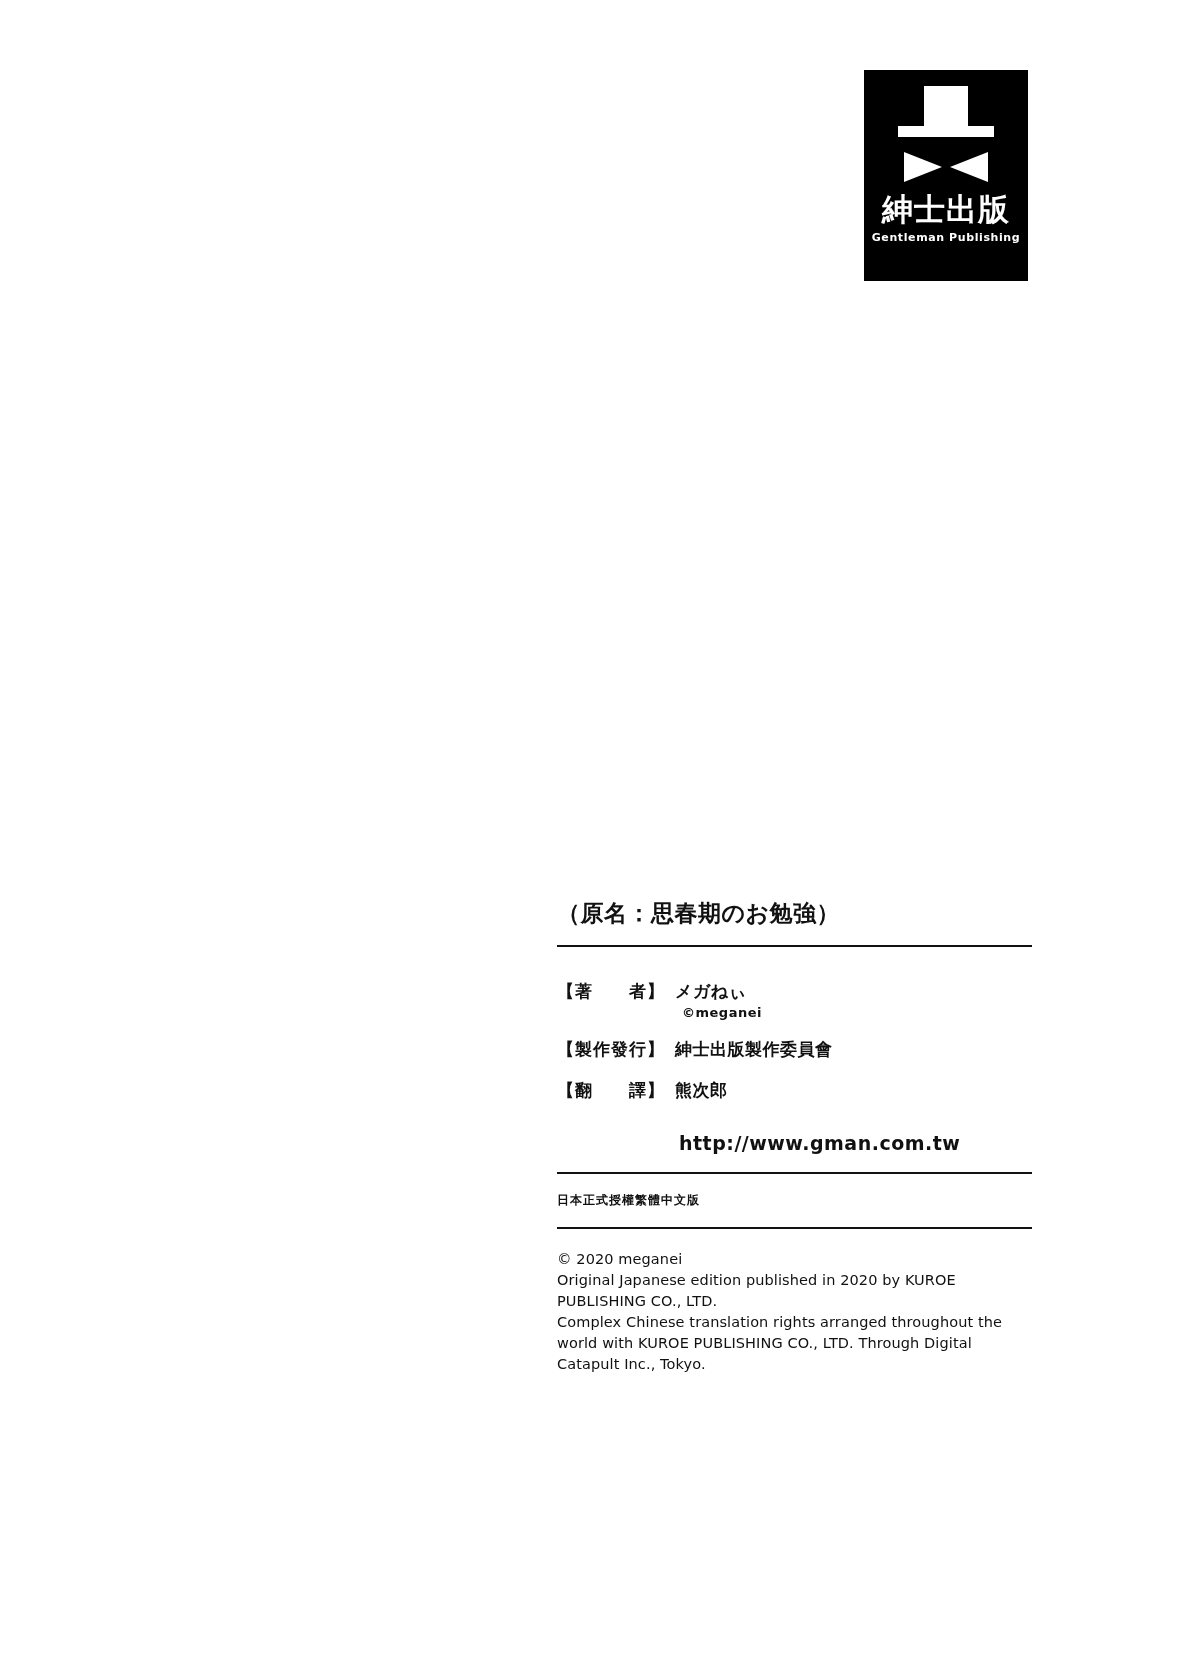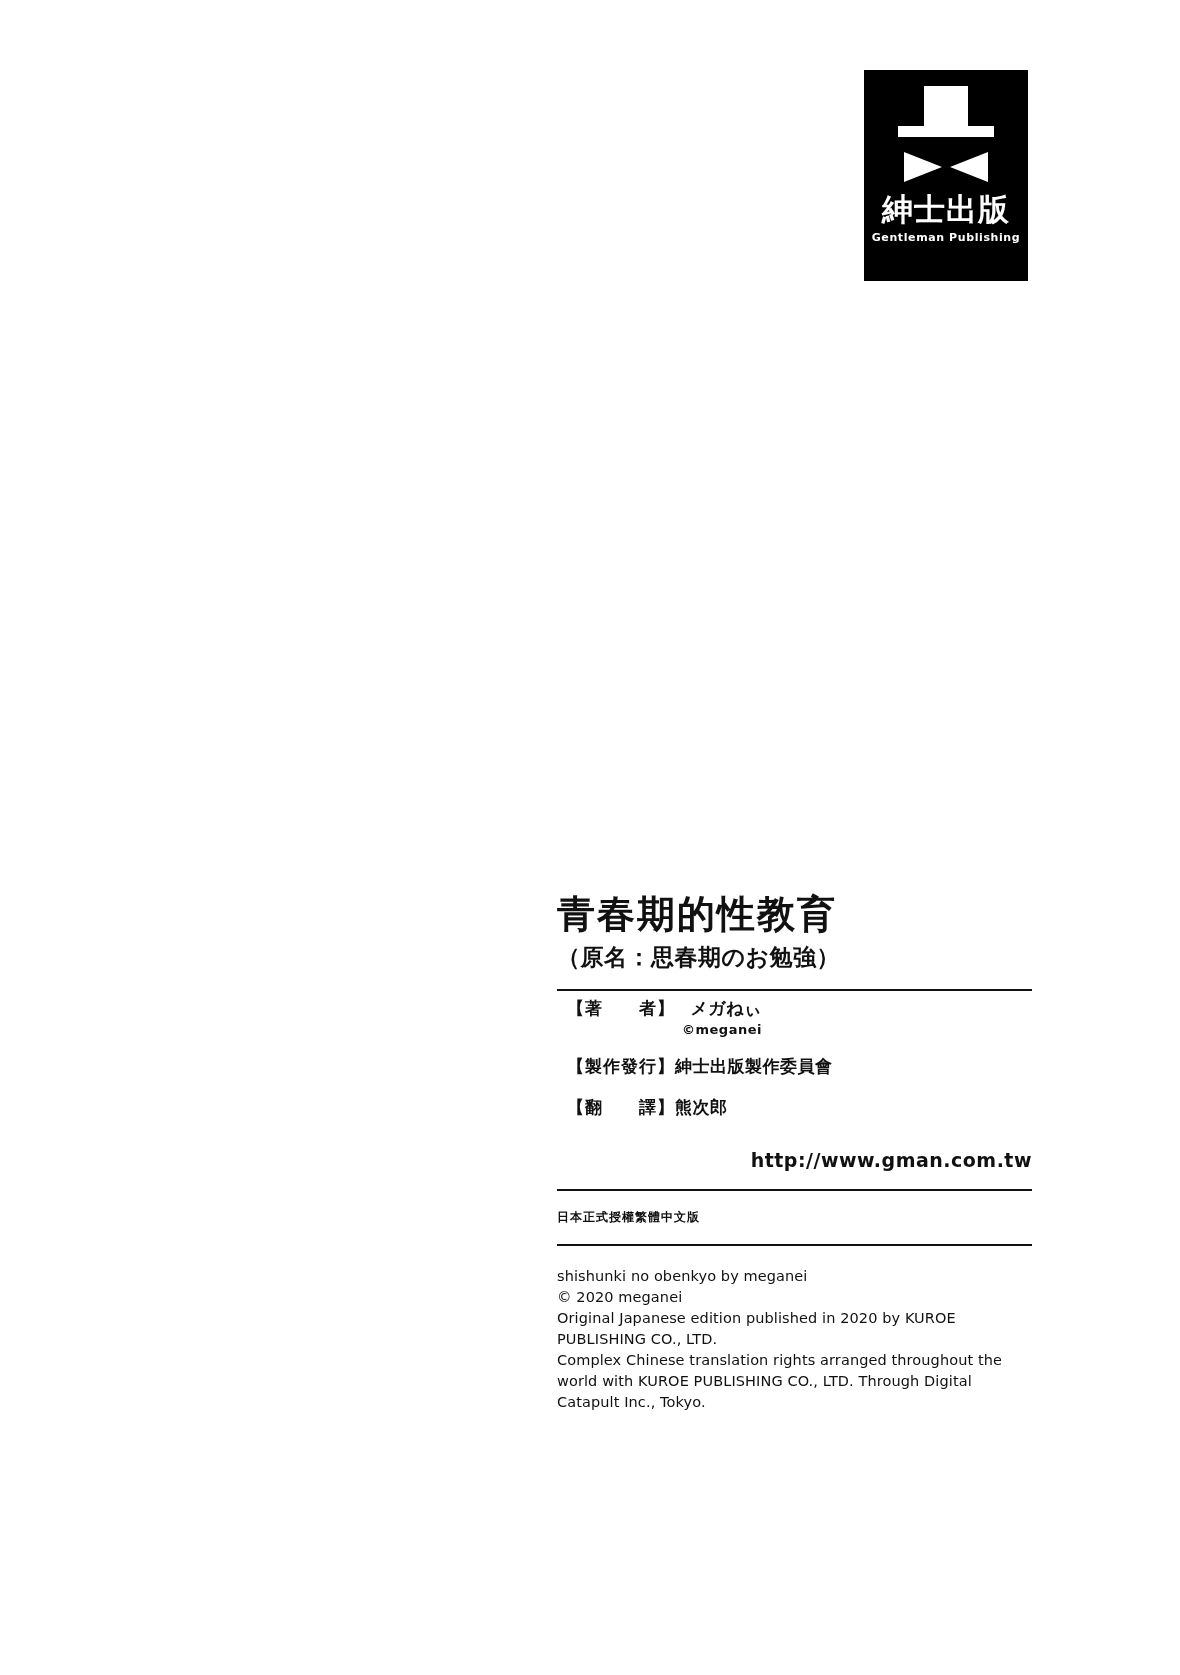--- a/index.html
+++ b/index.html
@@ -112,22 +112,21 @@
     line-height: 1.3;
     margin: 6px 0 8px 0;
   }
   .rule {
     border-top: 2px solid #111111;
     margin: 16px 0 0 0;
     height: 0;
   }
 
   .credits {
-    margin-top: 6px;
-    text-align: right;
+    margin-top: 33px;
   }
   .credit-row {
     display: flex;
     align-items: baseline;
     margin-bottom: 18px;
   }
   .credit-label {
     font-size: 17px;
     font-weight: bold;
     letter-spacing: 1px;
@@ -186,21 +185,20 @@
   <div class="bowtie">
     <div class="left"></div>
     <div class="right"></div>
   </div>
   <div class="logo-cn">紳士出版</div>
   <div class="logo-en">Gentleman Publishing</div>
 </div>
 
 <div id="colophon">
 
-  <h1 class="book-title">青春期的性教育</h1>
   <div class="book-subtitle">（原名：思春期のお勉強）</div>
 
   <div class="rule"></div>
 
   <div class="credits">
 
     <div class="credit-row">
       <div class="credit-label">【著　　者】</div>
       <div class="credit-value">
         <span>メガねぃ</span>
@@ -222,19 +220,18 @@
 
   </div>
 
   <div class="rule"></div>
 
   <div class="license-line">日本正式授權繁體中文版</div>
 
   <div class="rule"></div>
 
   <div class="eng-block">
-    <p>shishunki no obenkyo by meganei</p>
     <p>© 2020 meganei</p>
     <p>Original Japanese edition published in 2020 by KUROE PUBLISHING CO., LTD.</p>
     <p>Complex Chinese translation rights arranged throughout the world with KUROE PUBLISHING CO., LTD. Through Digital Catapult Inc., Tokyo.</p>
   </div>
 
 </div>
 
 </body></html>

